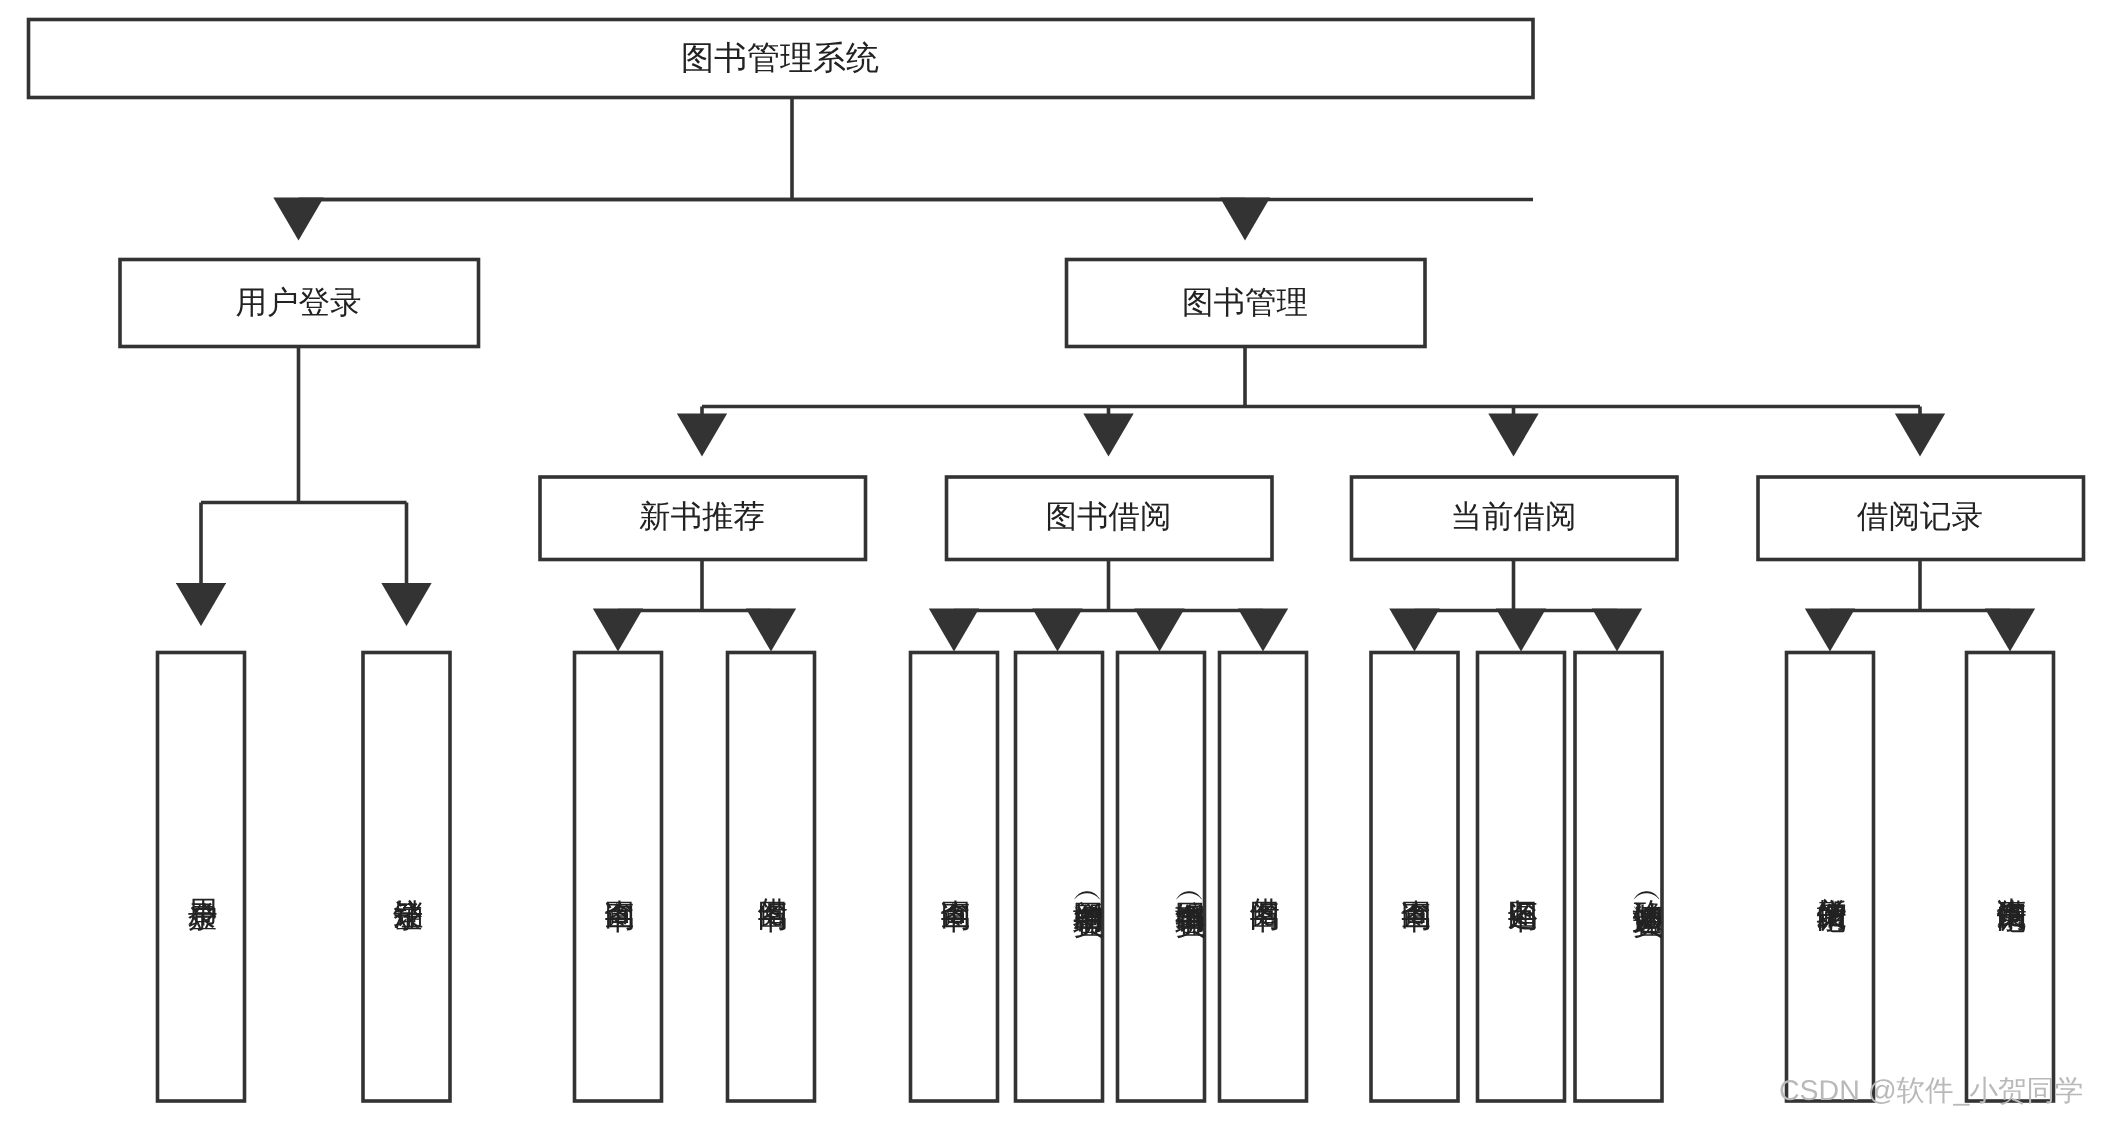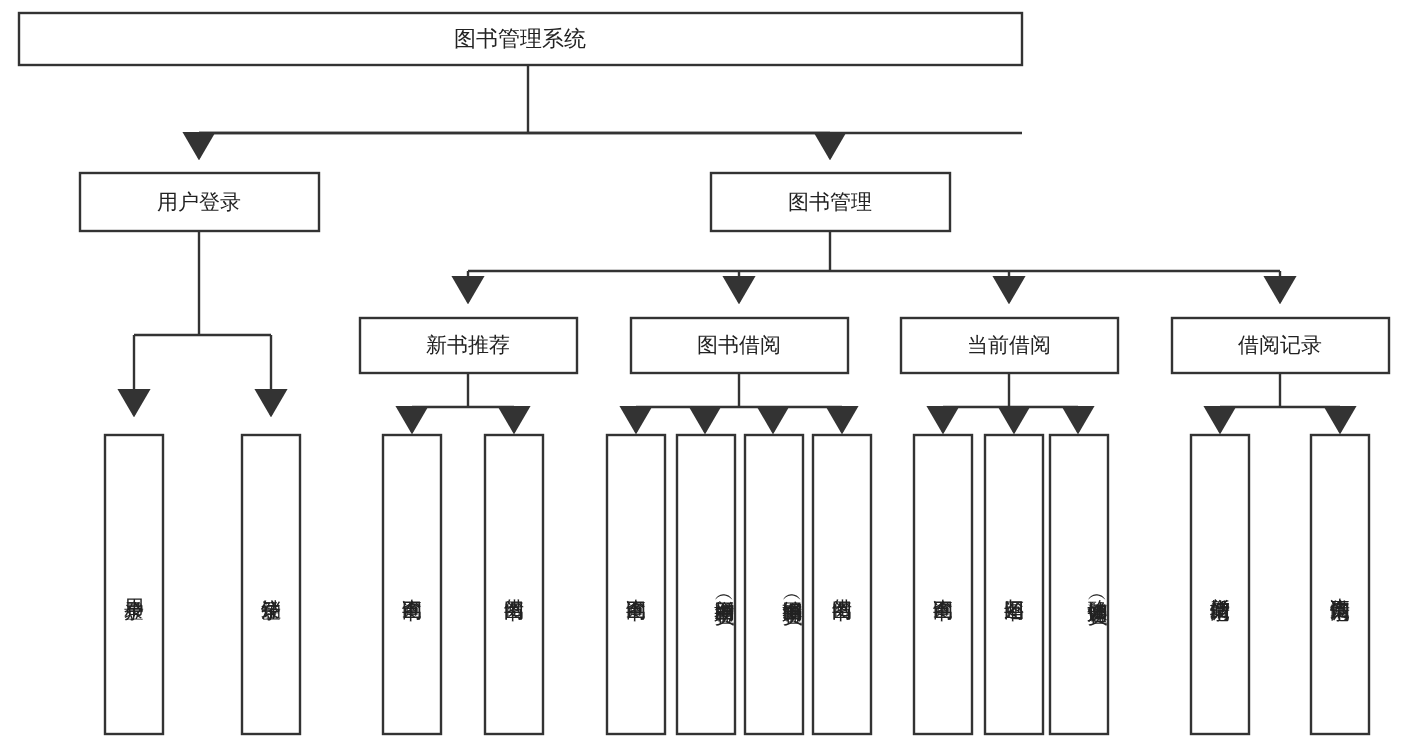--- a/index.html
+++ b/index.html
@@ -212,14 +212,15 @@
   <div class="vlabel" style="left:745px; top:435px; width:58px; height:299px; align-items:flex-start; padding-top:8px; box-sizing:border-box;">编辑图书（管理员）</div>
   <div class="vlabel" style="left:813px; top:435px; width:58px; height:299px;">借阅图书</div>
 
   <div class="vlabel" style="left:914px; top:435px; width:58px; height:299px;">查询图书</div>
   <div class="vlabel" style="left:985px; top:435px; width:58px; height:299px;">归还图书</div>
   <div class="vlabel" style="left:1050px; top:435px; width:58px; height:299px; align-items:flex-start; padding-top:8px; box-sizing:border-box;">确认归还（管理员）</div>
 
   <div class="vlabel" style="left:1191px; top:435px; width:58px; height:299px;">新增借阅记录</div>
   <div class="vlabel" style="left:1311px; top:435px; width:58px; height:299px;">查询借阅记录</div>
 
+  <div class="watermark">CSDN @软件_小贺同学</div>
 
 </div>
 
 </body></html>

